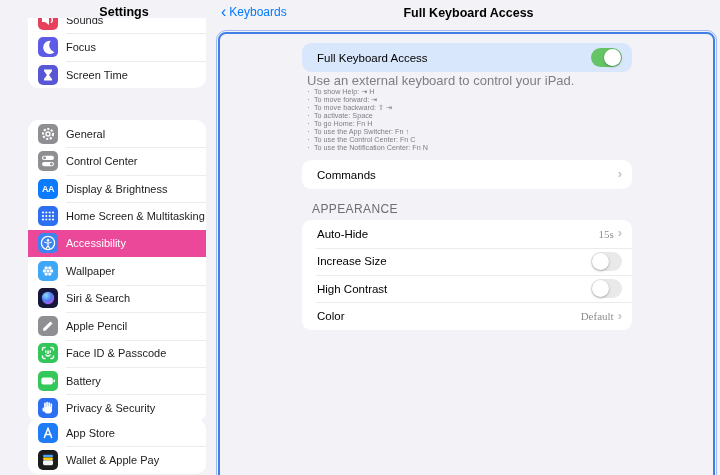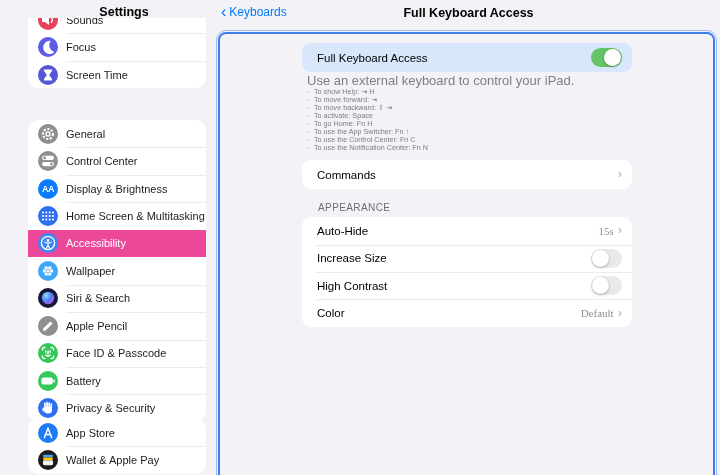--- a/index.html
+++ b/index.html
@@ -23,21 +23,21 @@
   .sidebar-viewport { position:absolute; left:0; top:18px; bottom:0; width:216px; overflow:hidden; z-index:2; }
   .scard { position:absolute; left:28px; width:178px; background:#fff; border-radius:10px; overflow:hidden;text-align:right; }
   .scard1 { top:-12px; }
   .scard2 { top:90px;margin-top:12px; }
   .scard3 { top:401px; }
   .srow { height:27.45px; display:flex; align-items:center; padding:0 8px 0 10px; position:relative; }
   .srow + .srow::before { content:""; position:absolute; top:0; left:38px; right:0; height:1px; background:#ECECEF; }
   .srow.selected { background:#ec4899; }
   .srow.selected::before { display:none; }
   .srow.selected + .srow::before { display:none; }
-  .sicon { width:20px; height:20px; border-radius:10px; margin-right:8px; flex:none;
+  .sicon { width:20px; height:20px; border-radius:5px; margin-right:8px; flex:none;
     display:flex; align-items:center; justify-content:center; color:#fff; overflow:hidden; }
   .sicon svg { display:block; }
   .sicon .aa { font-size:9px; font-weight:bold; color:#fff; letter-spacing:-0.5px; }
   .slabel { font-size:11px; color:#1C1C1E; white-space:nowrap; }
   .srow.selected .slabel { color:#fff; }
   .top-mask { position:absolute; left:0; top:0; width:216px; height:18px; background:#F2F2F7; z-index:5; }
 
   
   .focus-ring-outer { position:absolute; left:216px; top:30px; width:501px; height:455px;
     border:1px solid rgba(92,142,236,0.55); border-radius:10px; z-index:1; }
@@ -65,21 +65,21 @@
 
   .card { background:#fff; border-radius:9px; }
   .commands-card { margin-top:8px; }
   .crow { height:27.4px; display:flex; align-items:center; padding:0 10px 0 15px; position:relative; }
   .crow.tall { height:29px; }
   .crow + .crow::before { content:""; position:absolute; top:0; left:14px; right:0; height:1px; background:#EBEBEE; }
   .chev { color:#C2C2C8; font-size:13px; font-weight:bold; line-height:1; margin-left:4px;
     transform:translateY(-1px); }
   .value { font-size:11px; color:#8E8E93;font-family:Liberation Serif, serif; }
 
-  .section-label { margin:13px 0 4px 16px; font-size:10px; letter-spacing:0.4px; color:#6D6D72; }
+  .section-label { margin:13px 0 4px 10px; font-size:12px; letter-spacing:0.4px; color:#6D6D72; }
 </style>
 </head>
 <body>
 
 <div class="screen">
 
   <div class="sidebar-viewport">
 
     <div class="scard scard1">
       <div class="srow">

